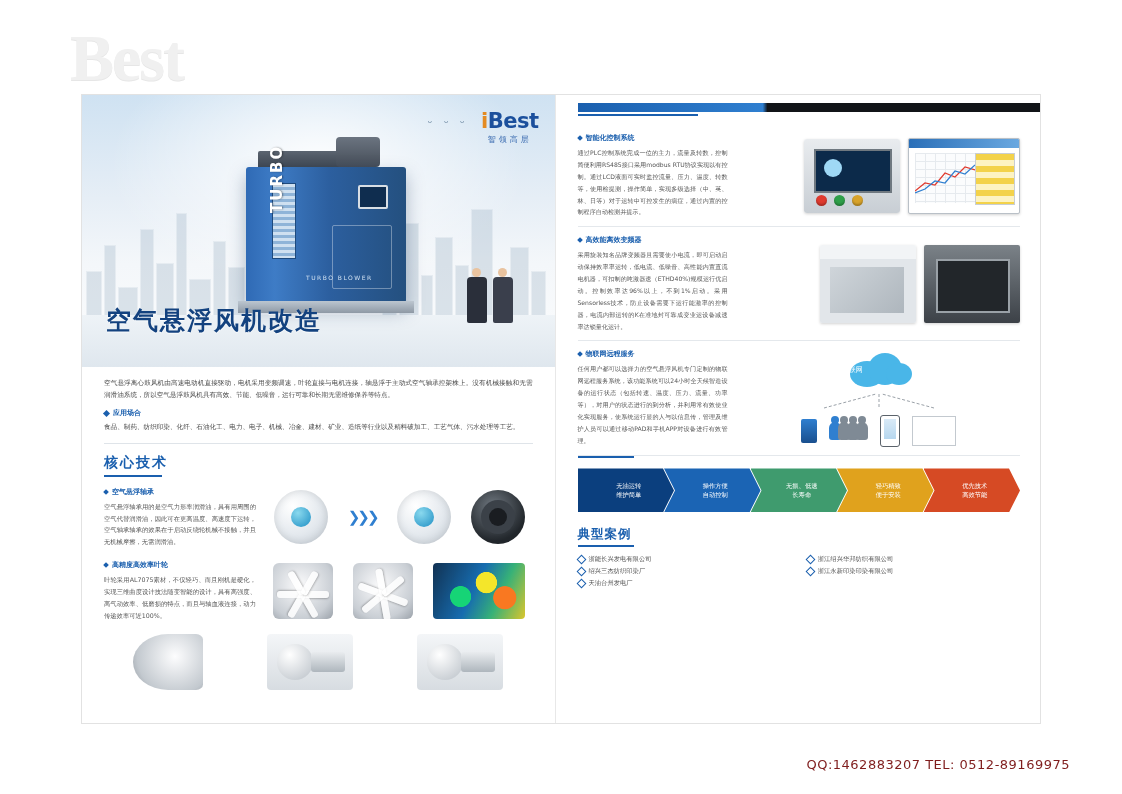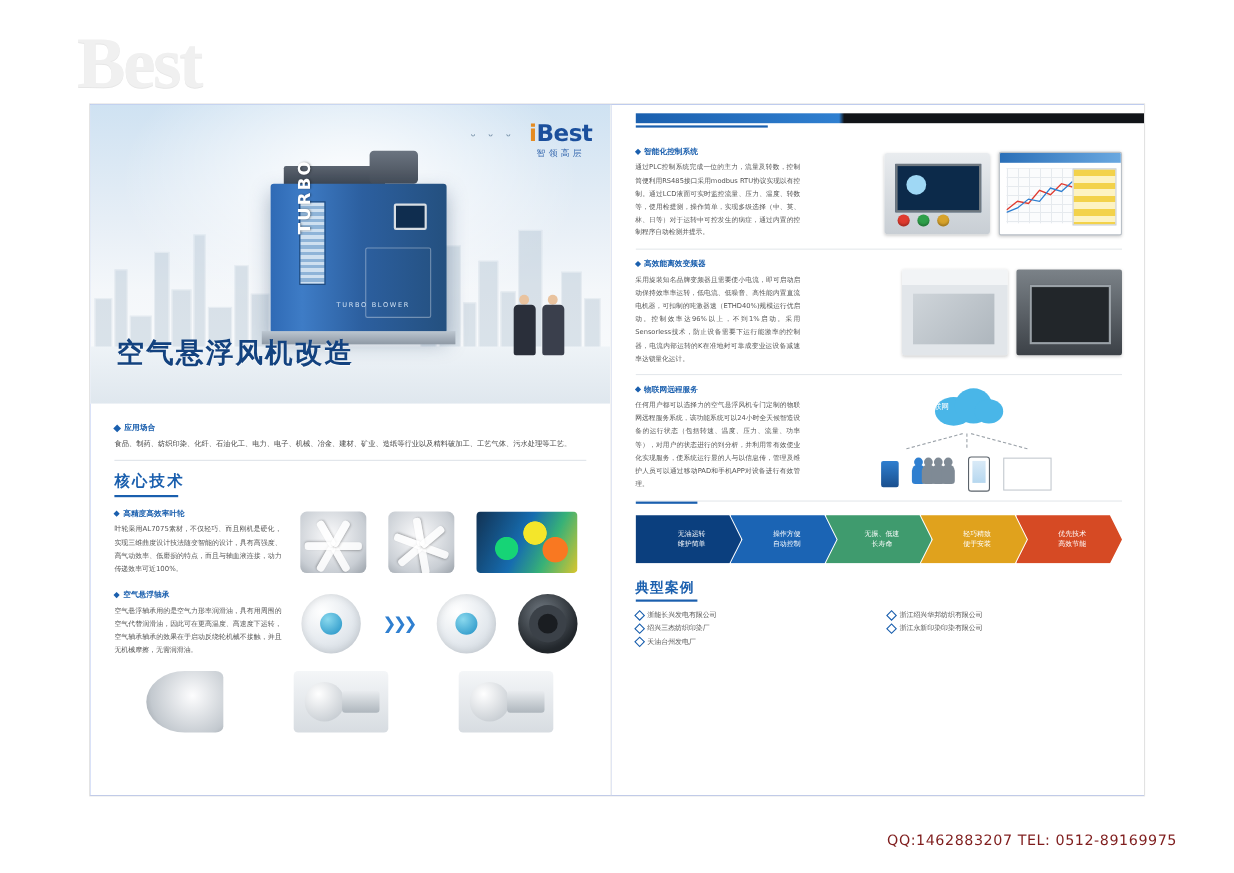--- a/index.html
+++ b/index.html
@@ -311,31 +311,48 @@
         <div class="p w" style="left:26px">
           <div class="head"></div>
             <div class="body"></div>
         </div>
       </div>
 
       <div class="hero-title">空气悬浮风机改造</div>
     </div>
 
     <div class="lp-body">
+      <div class="intro">空气悬浮离心鼓风机由高速电动机直接驱动，电机采用变频调速，叶轮直接与电机连接，轴悬浮于主动式空气轴承控架株上。没有机械接触和无需润滑油系统，所以空气悬浮鼓风机具有高效、节能、低噪音，运行可靠和长期无需维修保养等特点。</div>
 
       <div class="dot-head">
         <span class="bullet"></span>
         <span>应用场合</span>
       </div>
       <div class="apps">食品、制药、纺织印染、化纤、石油化工、电力、电子、机械、冶金、建材、矿业、造纸等行业以及精料破加工、工艺气体、污水处理等工艺。</div>
 
       <div class="rule"></div>
 
       <div class="sec-title">核心技术</div>
       <div class="sec-underline"></div>
+
+      <div class="feature">
+        <div class="f-text">
+          <div class="f-title">
+            <span class="bullet"></span>
+            <span>空气悬浮轴承</span>
+          </div>
+          <div class="f-desc">空气悬浮轴承用的是空气力形率润滑油，具有用周围的空气代替润滑油，因此可在更高温度、高速度下运转，空气轴承轴承的效果在于启动反绕轮机械不接触，并且无机械摩擦，无需润滑油。</div>
+        </div>
+        <div class="f-img">
+          <div class="bearing"></div>
+          <div class="arrows">❯❯❯</div>
+          <div class="bearing"></div>
+          <div class="bearing dark"></div>
+        </div>
+      </div>
 
       <div class="feature">
         <div class="f-text">
           <div class="f-title">
             <span class="bullet"></span>
             <span>高精度高效率叶轮</span>
           </div>
           <div class="f-desc">叶轮采用AL7075素材，不仅轻巧、而且刚机是硬化，实现三维曲度设计技法随变智能的设计，具有高强度、高气动效率、低磨损的特点，而且与轴血液连接，动力传递效率可近100%。</div>
         </div>
         <div class="f-img">
@@ -349,36 +366,20 @@
           </div>
           <div class="impeller">
             <i style="transform:rotate(20deg)"></i>
               <i style="transform:rotate(80deg)"></i>
             <i style="transform:rotate(140deg)"></i>
               <i style="transform:rotate(200deg)"></i>
             <i style="transform:rotate(260deg)"></i>
               <i style="transform:rotate(320deg)"></i>
           </div>
           <div class="cfd"></div>
-        </div>
-      </div>
-
-      <div class="feature">
-        <div class="f-text">
-          <div class="f-title">
-            <span class="bullet"></span>
-            <span>空气悬浮轴承</span>
-          </div>
-          <div class="f-desc">空气悬浮轴承用的是空气力形率润滑油，具有用周围的空气代替润滑油，因此可在更高温度、高速度下运转，空气轴承轴承的效果在于启动反绕轮机械不接触，并且无机械摩擦，无需润滑油。</div>
-        </div>
-        <div class="f-img">
-          <div class="bearing"></div>
-          <div class="arrows">❯❯❯</div>
-          <div class="bearing"></div>
-          <div class="bearing dark"></div>
         </div>
       </div>
 
       <div class="feature">
         <div class="f-img">
           <div class="scroll-img"></div>
           <div class="motor-img"></div>
           <div class="motor-img"></div>
         </div>
       </div>

